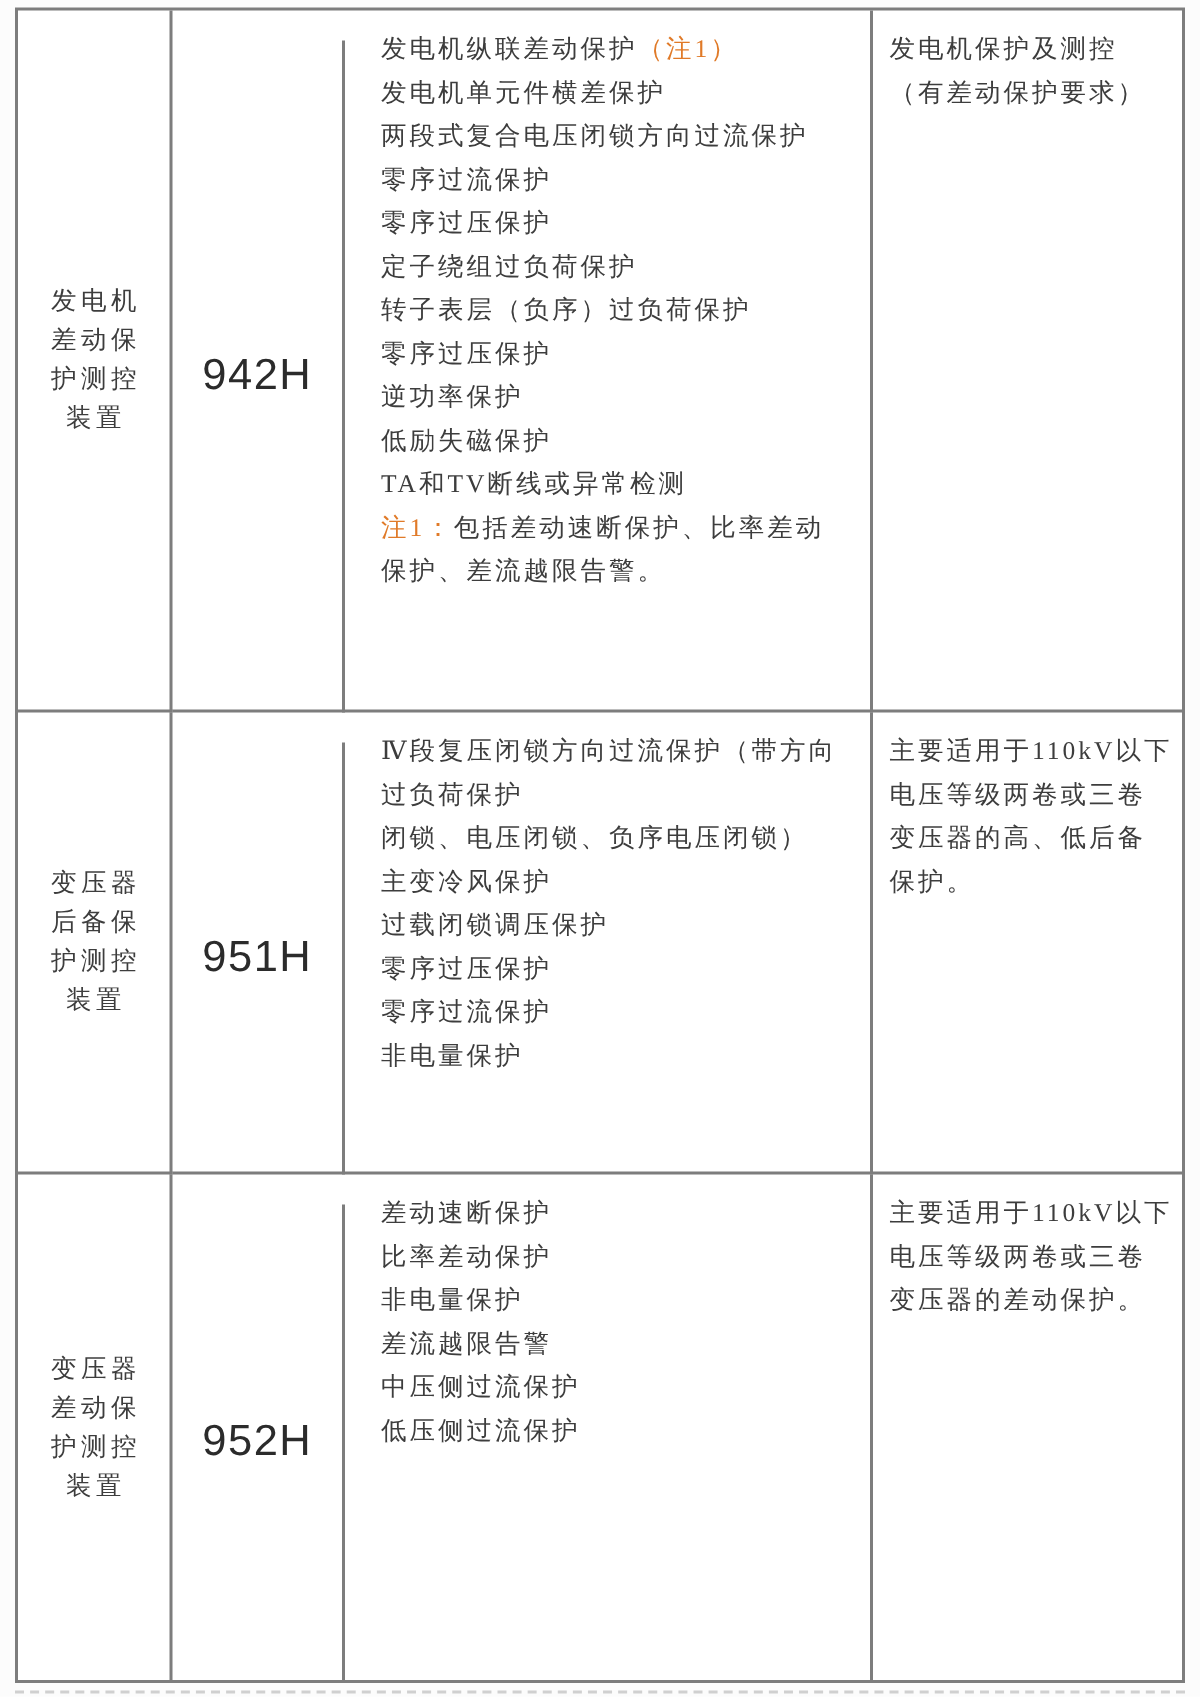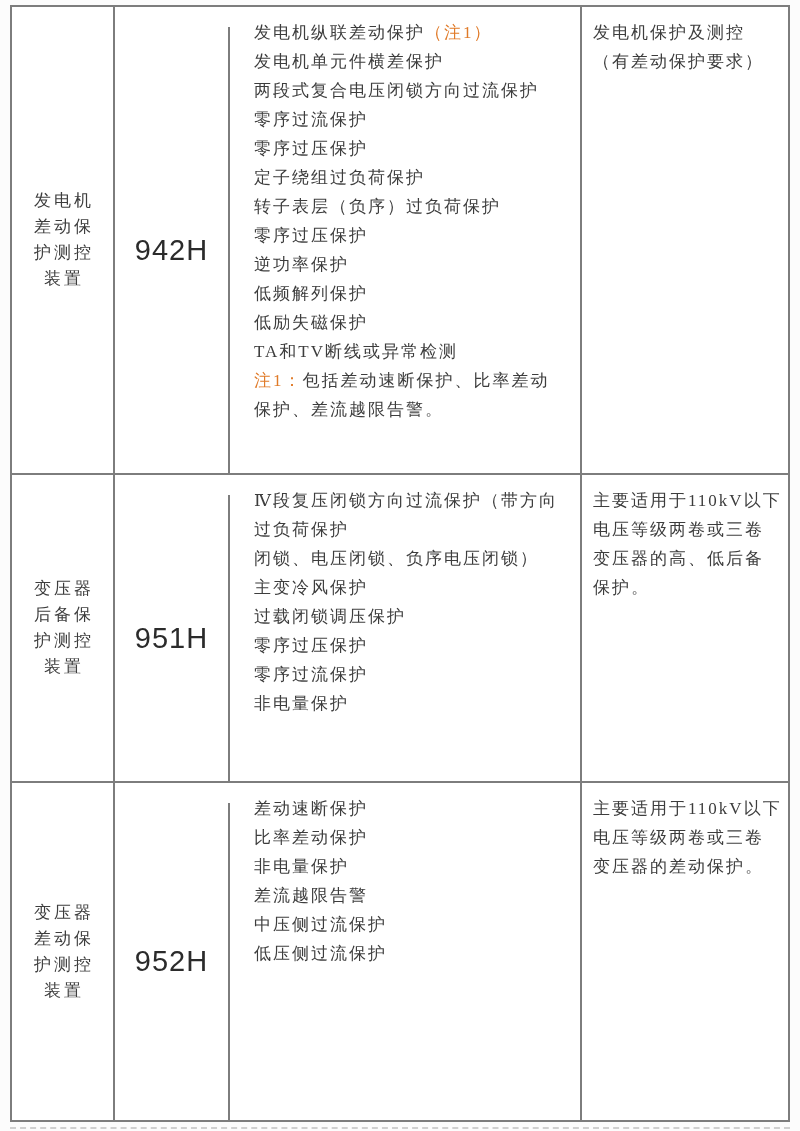--- a/index.html
+++ b/index.html
@@ -66,21 +66,20 @@
       <div class="cell br bb functions-cell">
         <div class="fn-line"><span class="seg">发电机纵联差动保护</span><span class="seg seg-orange">（注1）</span></div>
         <div class="fn-line"><span class="seg">发电机单元件横差保护</span></div>
         <div class="fn-line"><span class="seg">两段式复合电压闭锁方向过流保护</span></div>
         <div class="fn-line"><span class="seg">零序过流保护</span></div>
         <div class="fn-line"><span class="seg">零序过压保护</span></div>
         <div class="fn-line"><span class="seg">定子绕组过负荷保护</span></div>
         <div class="fn-line"><span class="seg">转子表层（负序）过负荷保护</span></div>
         <div class="fn-line"><span class="seg">零序过压保护</span></div>
         <div class="fn-line"><span class="seg">逆功率保护</span></div>
-        <div class="fn-line"><span class="seg">低频解列保护</span></div>
         <div class="fn-line"><span class="seg">低励失磁保护</span></div>
         <div class="fn-line"><span class="seg">TA和TV断线或异常检测</span></div>
         <div class="fn-line"><span class="seg seg-orange">注1：</span><span class="seg">包括差动速断保护、比率差动</span></div>
         <div class="fn-line"><span class="seg">保护、差流越限告警。</span></div>
       </div>
       <div class="cell bb application-cell">
         <div class="app-line">发电机保护及测控</div>
         <div class="app-line">（有差动保护要求）</div>
       </div>
       <div class="cell br bb device-cell">

